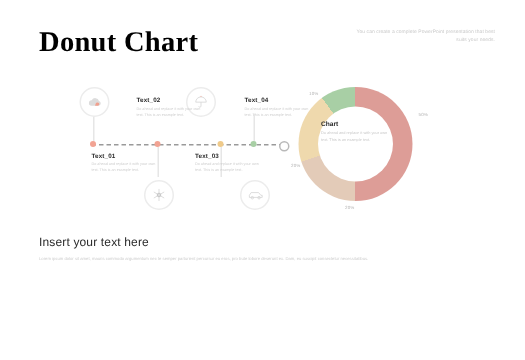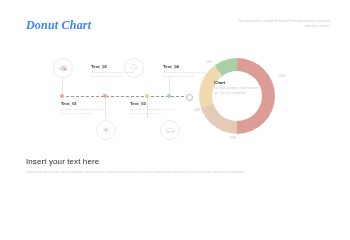--- a/index.html
+++ b/index.html
@@ -9,23 +9,22 @@
     font-family:"Liberation Sans", sans-serif;
     overflow:hidden;
     position:relative;
   }
   .slide{position:absolute;inset:0;background:#fff;}
 
   
   .title{
     position:absolute;left:26px;top:18px;
     font-family:"Liberation Serif", serif;
-    font-weight:bold;font-size:12px;color:#3b82f6;
+    font-weight:bold;font-size:19px;color:#000000;
     letter-spacing:.2px;
-    font-style:italic;
   }
   .subtitle{
     position:absolute;right:20px;top:19px;width:98px;
     font-size:3.3px;line-height:1.55;color:#c8c8c8;
     text-align:right;letter-spacing:.05px;
   }
 
   
   .tl-line{
     position:absolute;left:61px;top:96px;width:128px;height:0;

